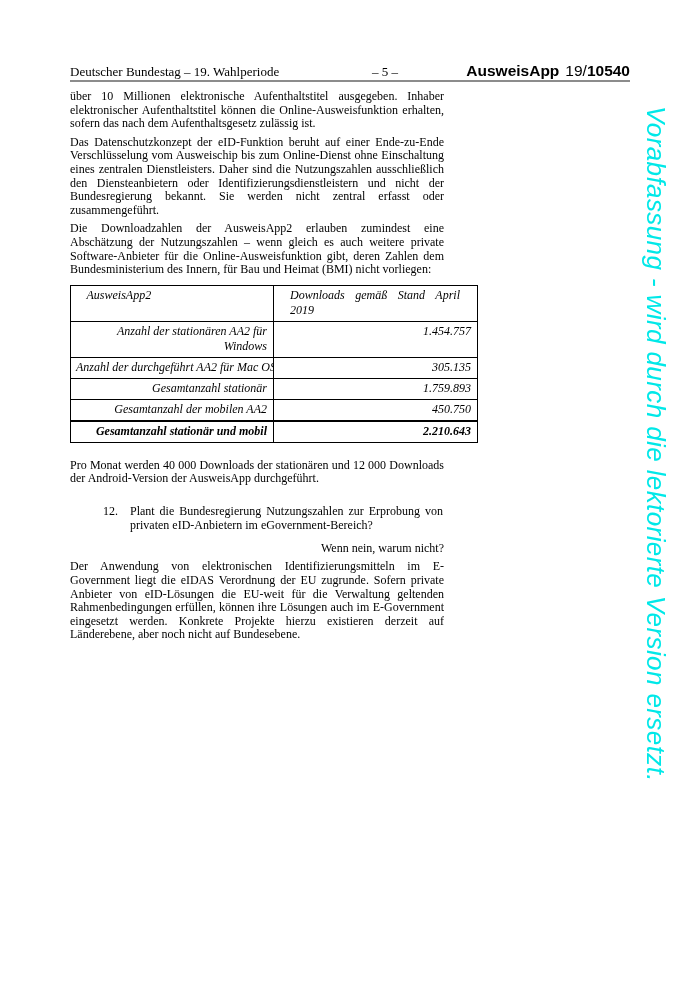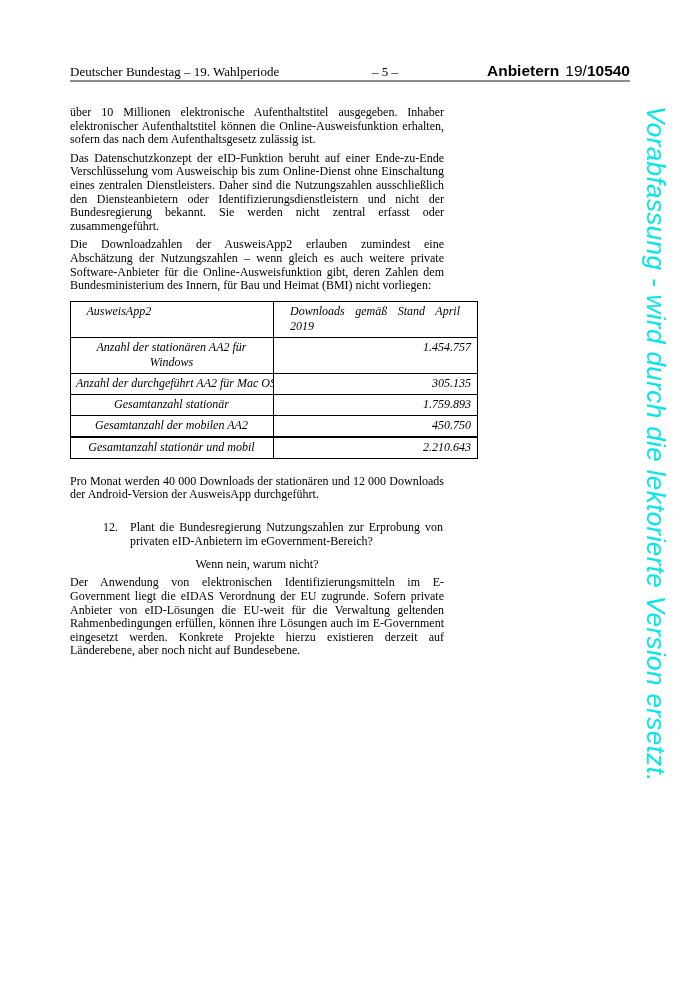--- a/index.html
+++ b/index.html
@@ -27,52 +27,52 @@
   }
   .hdr-right .drs-label { margin-right: 6px; }
   .hdr-right .num-prefix { font-weight: normal; }
   .header-rule {
     position: absolute; top: 80px; left: 70px; width: 560px;
     height: 2px; background: #8c8c8c;
   }
 
   
   .content {
-    position: absolute; top: 106px; left: 70px; width: 374px;
+    position: absolute; top: 90px; left: 70px; width: 374px;
     font-size: 12px; line-height: 13.6px;
     text-align: justify;
     hyphens: auto;
   }
   .content p { margin: 0 0 5px 0; }
 
   .question { display: flex; margin: 18px 0 9px 0; line-height: 14.4px; }
   .qnum  { flex: none; width: 27px; margin-left: 33px; }
   .qtext { width: 313px; text-align: justify; }
-  .sub-question { margin: 4px 0 10px 60px; text-align: center; }
+  .sub-question { margin: 4px 0 10px 60px; text-align: right; }
 
   
   table.downloads {
     border-collapse: collapse; table-layout: fixed;
     width: 407px; margin: 8px 0 16px 0;
     font-style: italic; font-size: 12px; line-height: 15px;
   }
   table.downloads col.c1 { width: 203px; }
   table.downloads col.c2 { width: 204px; }
   table.downloads th, table.downloads td {
     border: 1.5px solid #000000;
     padding: 2px 6px 3px 5px;
     vertical-align: top;
     font-weight: normal;
   }
   table.downloads th { }
   table.downloads th .th-inner { display: block; max-width: 170px; margin: 0 auto; }
-  td.label { text-align: center; }
+  td.label { text-align: right; }
   td.label.nowrap { white-space: nowrap; overflow: hidden; }
   td.val { text-align: right; padding-right: 9px; }
-  tr.total-row td { font-weight: normal; border-top-width: 2.2px; }
+  tr.total-row td { font-weight: bold; border-top-width: 2.2px; }
 
   
   .watermark {
     position: absolute; top: 106px; left: 671px;
     width: 772px;
     transform: rotate(90deg); transform-origin: 0 0;
     font-family: "Liberation Sans", sans-serif;
     font-style: italic;
     font-size: 26px; line-height: 30px;
     letter-spacing: 0.4px;
@@ -81,21 +81,21 @@
   }
 </style>
 </head>
 <body>
 
 <div class="page">
 
   <div class="doc-header">
     <span class="hdr-left">Deutscher Bundestag – 19. Wahlperiode</span>
     <span class="hdr-center">– 5 –</span>
-    <span class="hdr-right"><span class="drs-label">Anbietern</span><span class="num-prefix">19/</span><span>10540</span></span>
+    <span class="hdr-right"><span class="drs-label">AusweisApp</span><span class="num-prefix">19/</span><span>10540</span></span>
   </div>
   <div class="header-rule"></div>
 
   <main class="content">
 
     <p>über 10 Millionen elektronische Aufenthaltstitel ausgegeben. Inhaber elektronischer Aufenthaltstitel können die Online-Ausweisfunktion erhalten, sofern das nach dem Aufenthaltsgesetz zulässig ist.</p>
 
 
     <p>Das Datenschutzkonzept der eID-Funktion beruht auf einer Ende-zu-Ende Verschlüsselung vom Ausweischip bis zum Online-Dienst ohne Einschaltung eines zentralen Dienstleisters. Daher sind die Nutzungszahlen ausschließlich den Diensteanbietern oder Identifizierungsdienstleistern und nicht der Bundesregierung bekannt. Sie werden nicht zentral erfasst oder zusammengeführt.</p>
 

